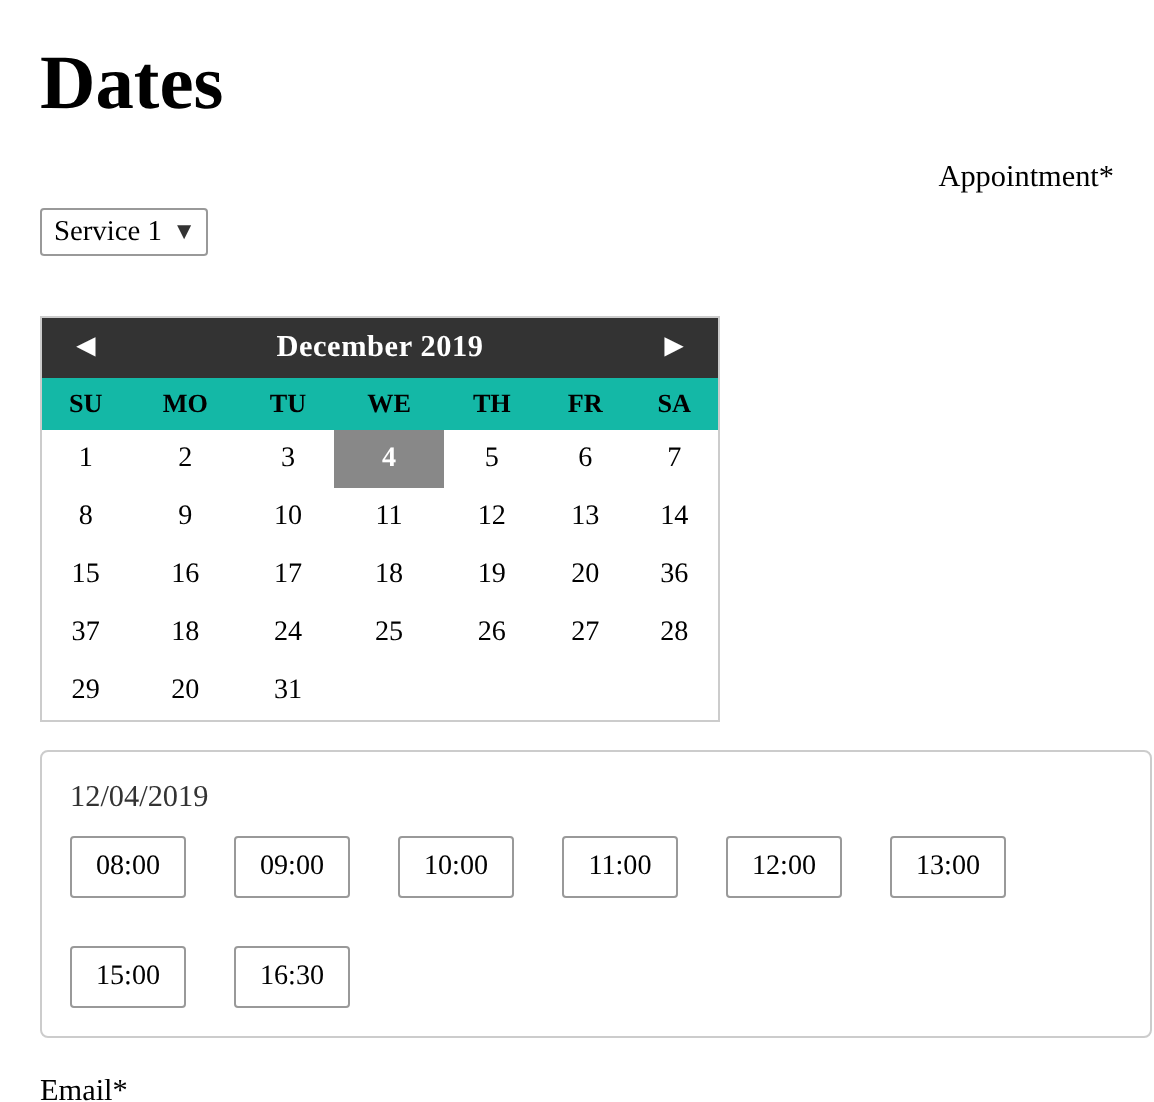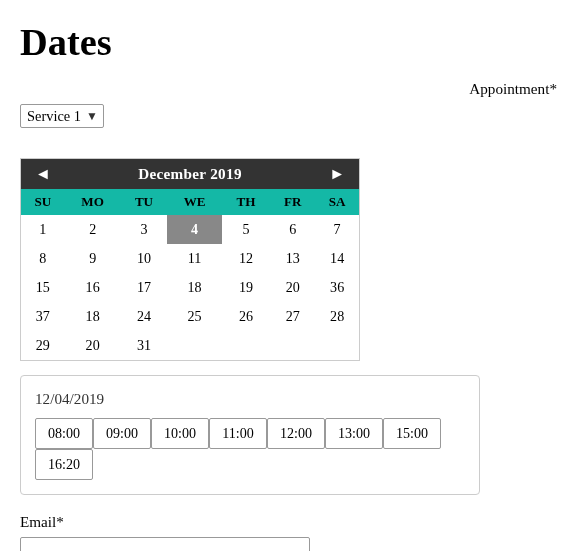--- a/index.html
+++ b/index.html
@@ -115,34 +115,34 @@
 
     .calendar-grid td.empty {
       cursor: default;
     }
 
     
     .datetime-section {
       border: 1px solid #ccc;
       border-radius: 4px;
       padding: 14px 14px 14px 14px;
-      width: 460px;
+      width: 556px;
       margin-bottom: 18px;
     }
 
     .selected-date {
       font-size: 0.95em;
       margin-bottom: 10px;
       color: #333;
     }
 
     .time-slots {
       display: flex;
       flex-wrap: wrap;
-      gap: 0;
+      gap: 24px;
     }
 
     .time-slot {
       border: 1px solid #999;
       background: #fff;
       padding: 6px 8px;
       font-size: 0.88em;
       font-family: Georgia, serif;
       cursor: pointer;
       border-radius: 2px;
@@ -254,21 +254,21 @@
 <div class="datetime-section">
   <div class="selected-date">12/04/2019</div>
   <div class="time-slots" id="time-slots-container">
   <button class="time-slot">08:00</button>
       <button class="time-slot">09:00</button>
       <button class="time-slot">10:00</button>
       <button class="time-slot">11:00</button>
       <button class="time-slot">12:00</button>
       <button class="time-slot">13:00</button>
       <button class="time-slot">15:00</button>
-      <button class="time-slot">16:20</button>
+      <button class="time-slot">16:30</button>
     </div>
 </div>
 
 <label class="email-label">Email*</label>
 <input class="email-input" type="email" placeholder="" style="">
 
 
 
 
 

